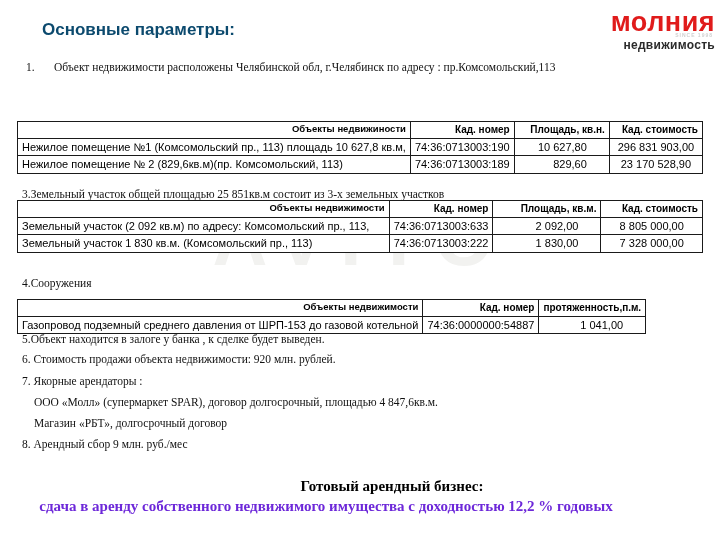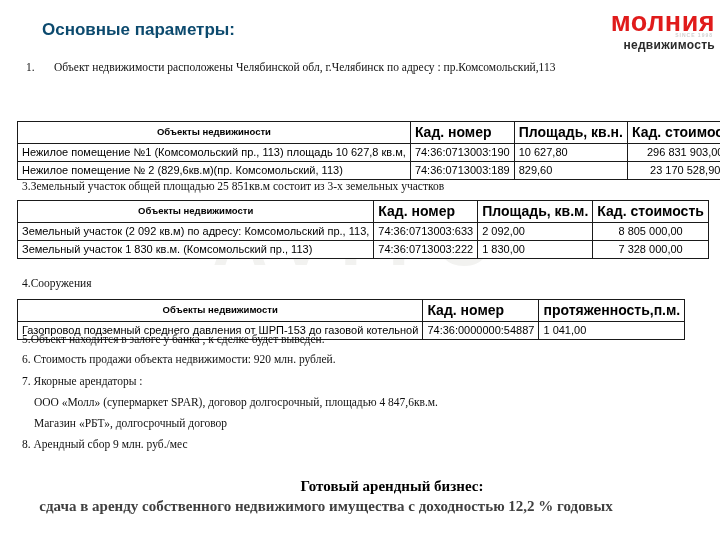--- a/index.html
+++ b/index.html
@@ -109,50 +109,50 @@
   table.doc th, table.doc td {
     border: 1px solid #1a1a1a;
     padding: 1px 4px;
     font-size: 11px;
     color: #000;
     line-height: 1.35;
     white-space: nowrap;
   }
   table.doc th {
     font-weight: bold;
-    text-align: left;
-    font-size: 14px;
+    text-align: right;
+    font-size: 10px;
   }
   table.doc th.lefthead {
-    text-align: center;
+    text-align: right;
     font-size: 9.5px;
   }
   table.doc td.obj { text-align: left; }
   table.doc td.kad { }
-  table.doc td.num { text-align: left; padding-right: 22px; }
+  table.doc td.num { text-align: right; padding-right: 22px; }
   table.doc td.cost { text-align: center; }
 
   #table1 { left: 17px; top: 121px; width: 686px; }
   #table1 col.c1 { width: 373px; }
   #table1 col.c2 { width: 100px; }
   #table1 col.c3 { width: 110px; }
   #table1 col.c4 { width: 103px; }
 
   #table2 { left: 17px; top: 200px; width: 686px; }
   #table2 col.c1 { width: 373px; }
   #table2 col.c2 { width: 100px; }
   #table2 col.c3 { width: 110px; }
   #table2 col.c4 { width: 103px; }
 
   #table3 { left: 17px; top: 299px; width: 585px; }
   #table3 col.c1 { width: 373px; }
   #table3 col.c2 { width: 100px; }
   #table3 col.c3 { width: 112px; }
 
-  #sec3 { left: 22px; top: 180px; font-family: Liberation Serif, serif; }
+  #sec3 { left: 22px; top: 188px; font-family: Liberation Serif, serif; }
   #sec4 { left: 22px; top: 277px; font-family: Liberation Serif, serif; }
 
   #item5 { left: 22px; top: 333px; }
   #item6 { left: 22px; top: 353px; }
   #item7 { left: 22px; top: 375px; }
   #item7b { left: 34px; top: 396px; }
   #item7c { left: 34px; top: 417px; }
   #item8 { left: 22px; top: 438px; }
 
   
@@ -168,21 +168,21 @@
     padding-left: 32px;
   }
   #footer2 {
     position: absolute;
     left: 0; top: 498px;
     width: 652px;
     text-align: center;
     font-family: "Liberation Serif", serif;
     font-size: 15px;
     font-weight: bold;
-    color: #404040;
+    color: #6d28d9;
   }
 </style>
 </head>
 <body>
 
 <div id="watermark">AVITO</div>
 
 <div id="page">
 
   <div id="logo">

